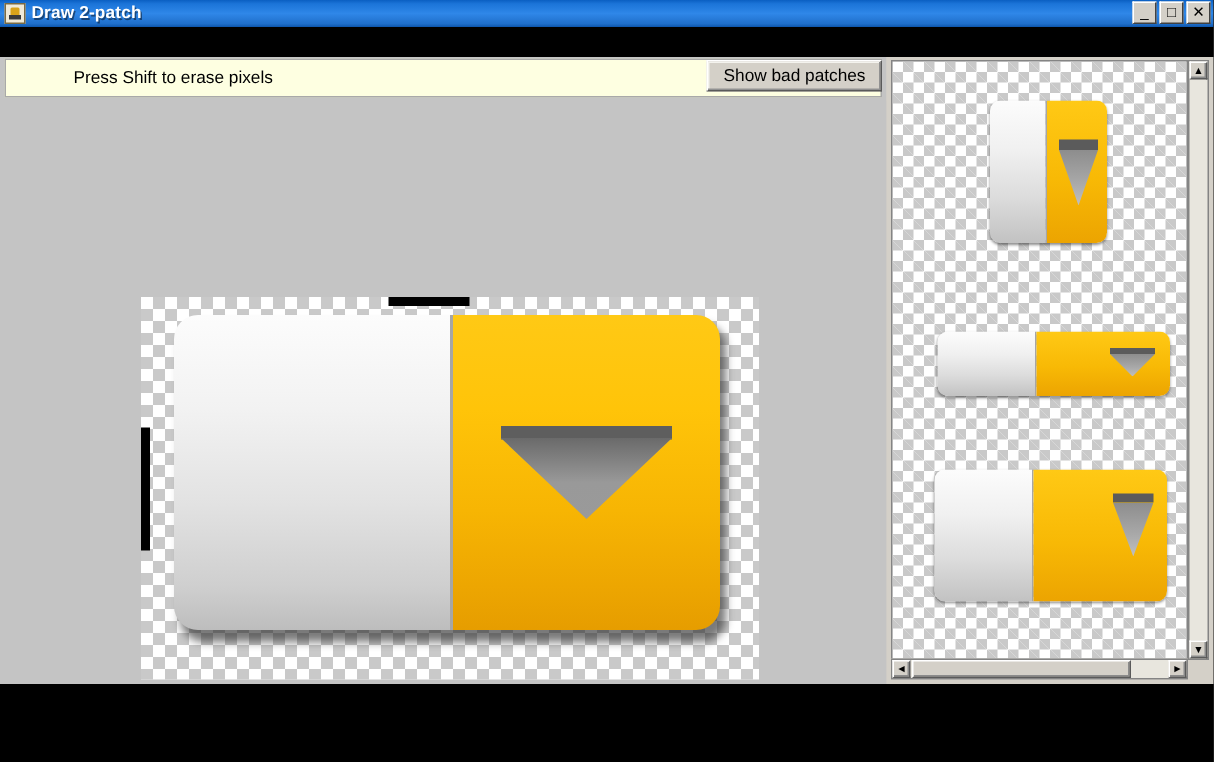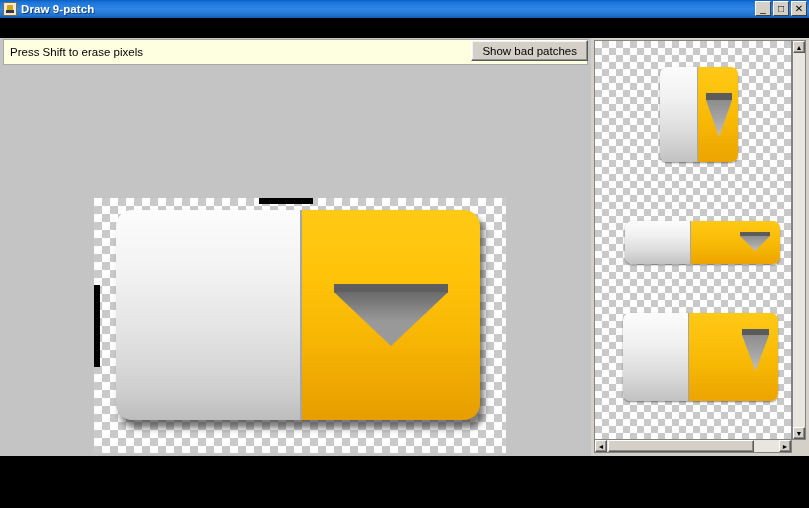--- a/index.html
+++ b/index.html
@@ -79,21 +79,21 @@
 
   
   .editor-col {
     position: absolute; left: 0; top: 0; width: 591px; height: 418px;
     background: #c4c4c4;
   }
   .status-strip {
     position: absolute; left: 3px; top: 1px; width: 585px; height: 26px;
     background: #feffe1;
     border: 1px solid #a9a9a9;
-    display: flex; align-items: center;
+    display: flex; align-items: center; padding-left: 39px;
   }
   .status-text {
     font-size: 11.5px; color: #000; margin-left: 6px; white-space: nowrap;
   }
   .badpatch-btn {
     position: absolute; right: 3px; top: 2px;
     height: 21px; padding: 0 10px;
     background: #d4d0c8;
     border: 1px solid #ffffff;
     border-right-color: #5a5a5a; border-bottom-color: #5a5a5a;
@@ -264,21 +264,21 @@
     background: #000000;
   }
 </style>
 </head>
 <body>
 
 <div id="app">
 
   <div class="titlebar">
     <div class="tb-icon"></div>
-    <div class="tb-title">Draw 9-patch</div>
+    <div class="tb-title">Draw 2-patch</div>
     <div class="tb-buttons">
       <div class="tb-btn">
         <span>_</span>
       </div>
       <div class="tb-btn">
         <span>□</span>
       </div>
       <div class="tb-btn">
         <span>✕</span>
       </div>

